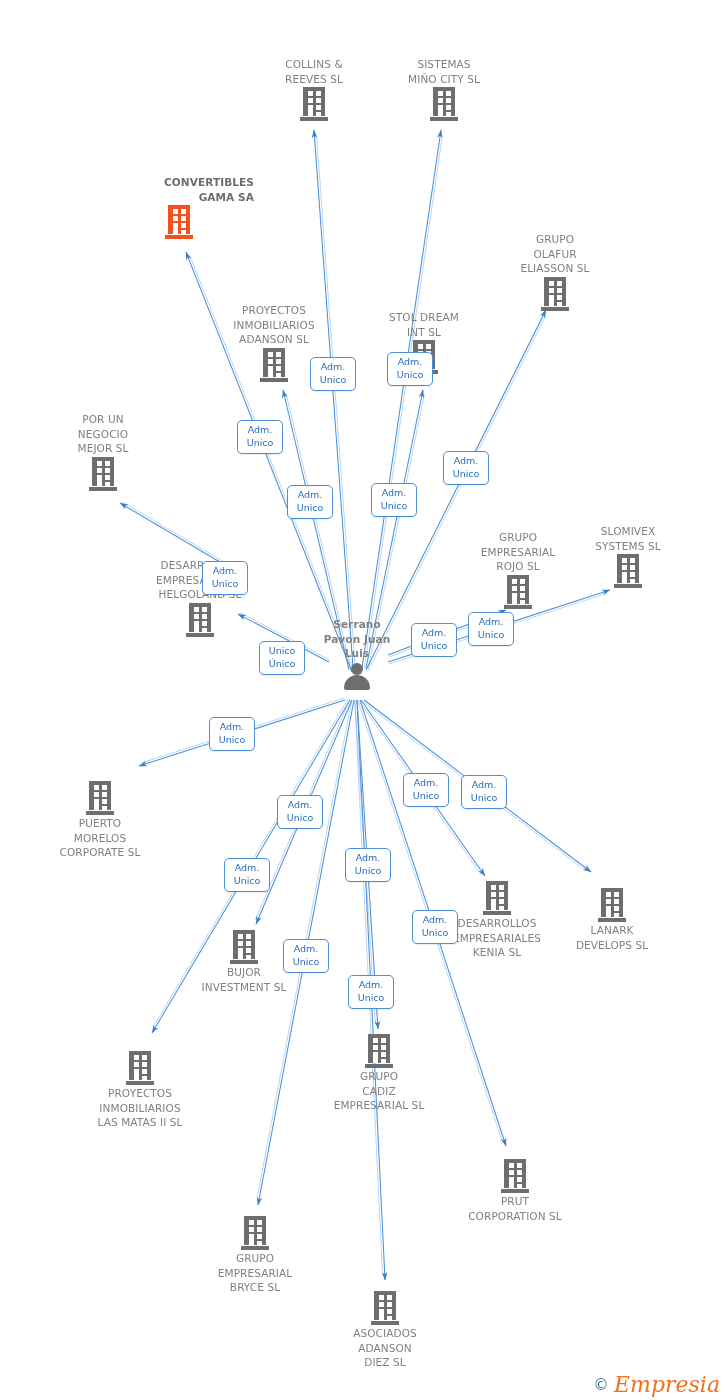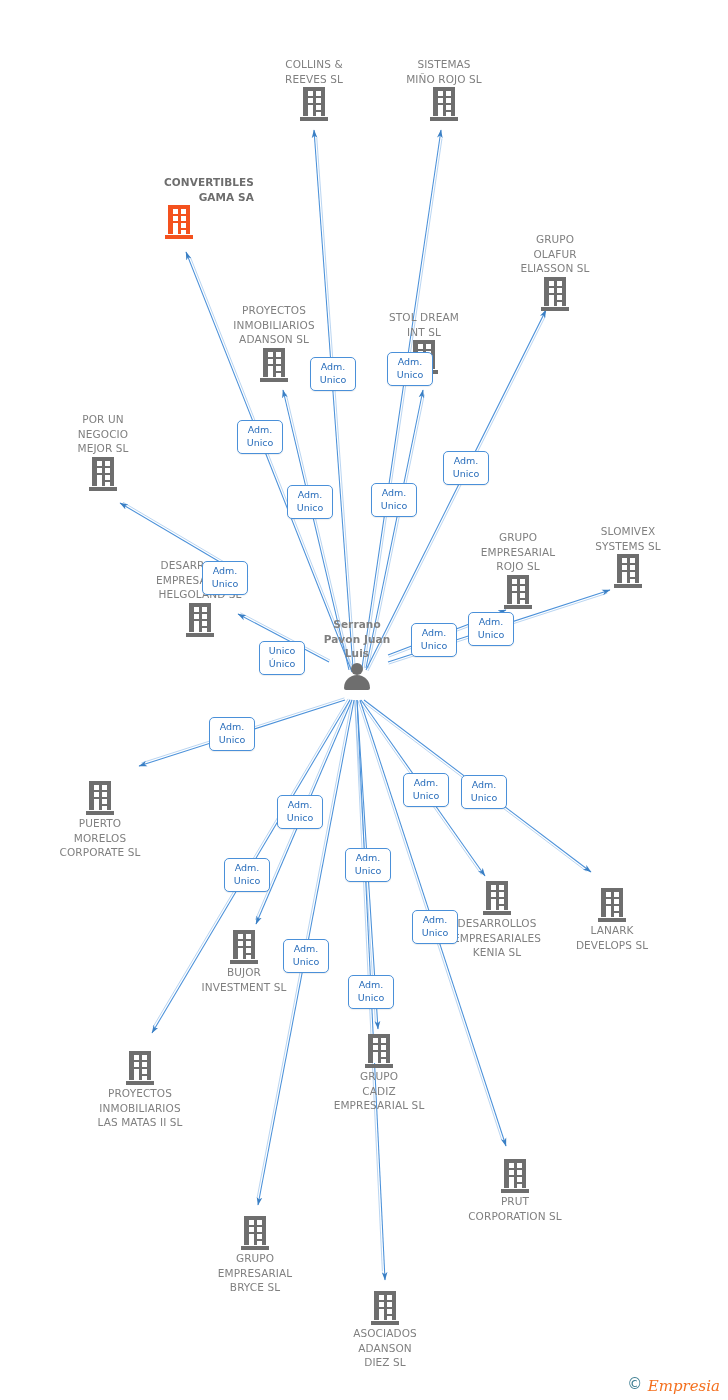--- a/index.html
+++ b/index.html
@@ -107,21 +107,21 @@
     font-size:17px;
     line-height:20px;
     white-space:nowrap;
     user-select:none;
   }
   #watermark .c{ color:#3d7d91; font-size:15px; vertical-align:2px;}
   #watermark .w{
     color:#f4701f;
     font-family:"DejaVu Serif","Liberation Serif",serif;
     font-style:italic;
-    font-size:15px;
+    font-size:22px;
   }
 </style>
 </head>
 <body>
 
 <div id="canvas">
 
   <svg id="edges" viewBox="0 0 728 1400" preserveAspectRatio="none">
     <defs>
       <marker id="arrow" markerWidth="9" markerHeight="9" refX="7.6" refY="3.1" orient="auto" markerUnits="strokeWidth">
@@ -214,21 +214,21 @@
             <i style="left: 16px; top: 4px;"></i>
             <i style="left: 16px; top: 11px;"></i>
             <i style="left: 16px; top: 18px;"></i>
             <i style="left: 16px; top: 25px; height: 4px;"></i>
             <div class="door"></div>
           </div>
         </div>
       </div>
       <div class="node" style="left: 444px; top: 57px;">
         <div class="label">SISTEMAS
-MIÑO ROJO SL</div>
+MIÑO CITY SL</div>
         <div class="ico" style="width: 28px;">
           <div class="bld">
             <div class="body"></div>
             <div class="base"></div>
             <i style="left: 8px; top: 4px;"></i>
             <i style="left: 8px; top: 11px;"></i>
             <i style="left: 8px; top: 18px;"></i>
             <i style="left: 16px; top: 4px;"></i>
             <i style="left: 16px; top: 11px;"></i>
             <i style="left: 16px; top: 18px;"></i>

